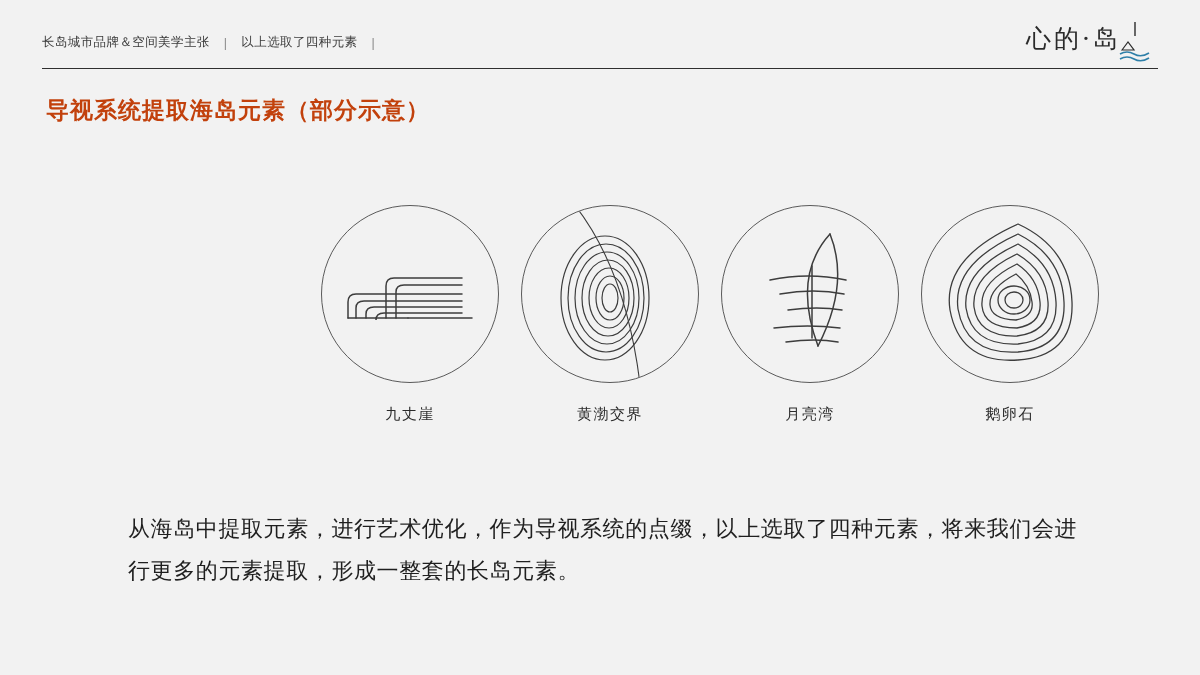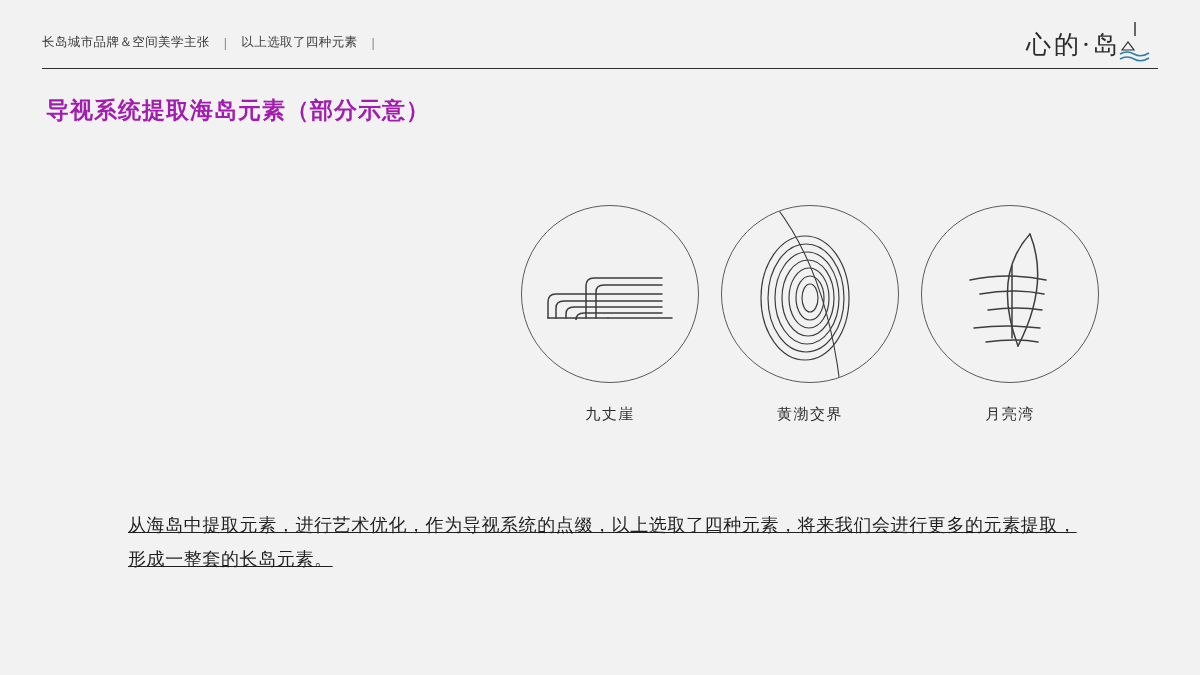--- a/index.html
+++ b/index.html
@@ -57,21 +57,21 @@
   .logo {
     position: absolute;
     right: 0;
     top: -12px;
     width: 132px;
     height: 54px;
   }
   .logo-text {
     position: absolute;
     left: 0;
-    top: 12px;
+    top: 6px;
     font-family: "DejaVu Serif", serif;
     font-size: 25px;
     color: #2b2b2b;
     letter-spacing: 3px;
     white-space: nowrap;
   }
   .logo-mark {
     position: absolute;
     right: 6px;
     top: 4px;
@@ -79,21 +79,21 @@
     height: 44px;
   }
 
   
   .slide-title {
     position: absolute;
     left: 46px;
     top: 95px;
     font-size: 23px;
     font-weight: bold;
-    color: #a21caf;
+    color: #c2410c;
     letter-spacing: 1px;
   }
 
   
   .icon-row {
     position: absolute;
     left: 100px;
     top: 205px;
     width: 1010px;
     display: flex;
@@ -125,25 +125,24 @@
     letter-spacing: 1.5px;
     font-family: "DejaVu Serif", serif;
   }
 
   
   .caption {
     position: absolute;
     left: 128px;
     top: 508px;
     width: 950px;
-    font-size: 18px;
-    line-height: 34px;
+    font-size: 22px;
+    line-height: 42px;
     color: #1f1f1f;
     letter-spacing: 0.6px;
-    text-decoration: underline;
   }
 </style>
 </head>
 <body>
 
 <div class="slide">
 
   <div class="header">
     <div class="header-meta">
       <span>长岛城市品牌＆空间美学主张</span>
@@ -219,18 +218,35 @@
             <path d="M66 104 Q96 100 120 104"></path>
             <path d="M52 122 Q86 118 118 122"></path>
             <path d="M64 136 Q94 132 116 136"></path>
             <path d="M90 60 L90 132"></path>
           </g>
         </svg>
       </div>
       <div class="icon-label">月亮湾</div>
     </div>
 
+    <div class="icon-cell">
+      <div class="icon-circle">
+        <svg width="176" height="176" viewBox="0 0 176 176">
+          <g fill="none" stroke="#3d3d3d" stroke-width="1.3">
+            <path d="M96 18 Q148 42 150 96 Q152 150 96 154 Q38 158 28 104 Q20 52 96 18 Z"></path>
+            <path d="M96 28 Q140 50 142 96 Q144 142 96 146 Q44 149 36 103 Q30 58 96 28 Z"></path>
+            <path d="M96 38 Q132 58 134 96 Q136 134 96 138 Q50 140 44 102 Q40 64 96 38 Z"></path>
+            <path d="M95 48 Q124 65 126 96 Q128 126 95 130 Q56 131 52 101 Q49 70 95 48 Z"></path>
+            <path d="M95 58 Q116 72 118 96 Q120 118 95 122 Q62 122 60 100 Q58 76 95 58 Z"></path>
+            <path d="M94 68 Q108 79 110 96 Q112 110 94 114 Q69 113 68 99 Q67 82 94 68 Z"></path>
+            <ellipse cx="92" cy="94" rx="16" ry="14"></ellipse>
+            <ellipse cx="92" cy="94" rx="9" ry="8"></ellipse>
+          </g>
+        </svg>
+      </div>
+      <div class="icon-label">鹅卵石</div>
+    </div>
 
   </div>
 
   <div class="caption">从海岛中提取元素，进行艺术优化，作为导视系统的点缀，以上选取了四种元素，将来我们会进行更多的元素提取，形成一整套的长岛元素。</div>
 
 </div>
 
 </body></html>

